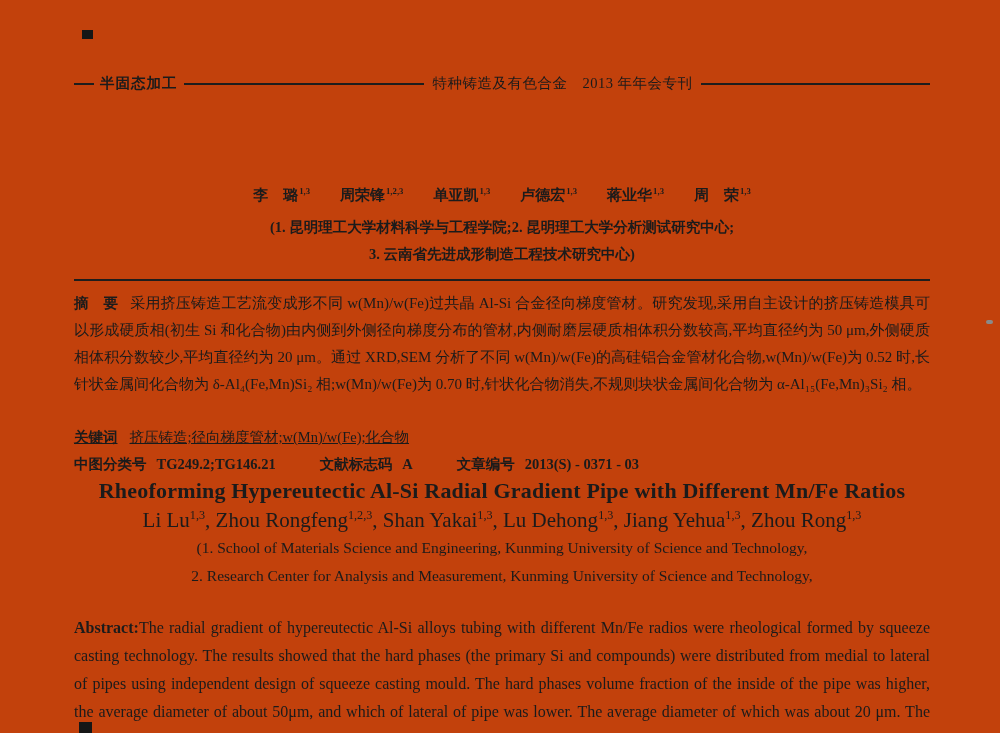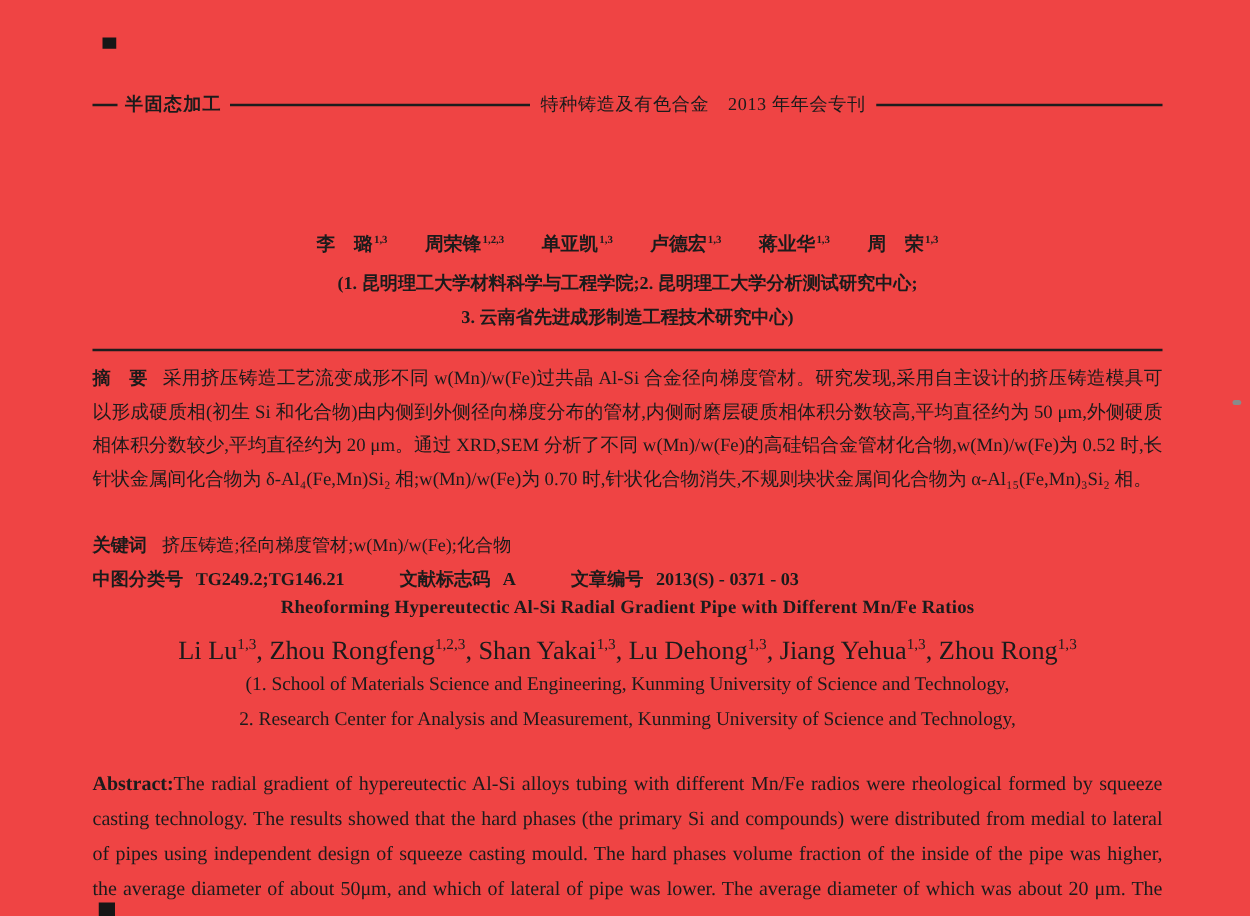--- a/index.html
+++ b/index.html
@@ -1,19 +1,19 @@
 <!DOCTYPE html>
 <html><head>
 <meta charset="utf-8">
 <style>
   html,body{margin:0;padding:0;background:#e8e8e8;}
   .page{
     position:relative;
     width:1000px;height:733px;
-    background:#ef4444;
+    background:#c2410c;
     overflow:hidden;
     color:#1b1b1b;
     font-family:"Liberation Serif","DejaVu Serif",serif;
   }
   .abs{position:absolute;left:74px;width:856px;}
   .center{text-align:center;}
   .lbl{font-family:"Liberation Sans","DejaVu Sans",sans-serif;font-weight:bold;}
   sup{font-size:0.58em;line-height:0;}
 
   
@@ -43,29 +43,29 @@
   .authors-cn .author sup{margin-left:1px;}
 
   
   .aff-cn{top:214px;font-size:14.5px;line-height:27px;font-weight:bold;}
 
   .rule-full{top:279px;height:2px;background:#1d1d1d;}
 
   
   .abstract-cn{top:290px;margin:0;font-size:15px;line-height:27px;text-align:justify;}
   .abstract-cn .lbl{margin-right:12px;font-size:14.5px;}
-  .keywords{top:424px;margin:0;font-size:14.5px;line-height:27px;}
+  .keywords{top:424px;margin:0;font-size:14.5px;line-height:27px;text-decoration:underline;}
   .keywords .lbl{margin-right:12px;}
   .meta{top:451px;margin:0;font-size:14.5px;line-height:27px;}
   .meta .lbl{margin-right:10px;}
   .meta .val{margin-right:44px;font-family:"Liberation Serif","DejaVu Serif",serif;font-weight:bold;}
   .meta .val:last-child{margin-right:0;}
 
   
-  .title-en{top:478px;margin:0;font-size:15px;font-weight:bold;letter-spacing:0.2px;}
+  .title-en{top:478px;margin:0;font-size:22px;font-weight:bold;letter-spacing:0.2px;}
   .authors-en{top:508px;font-size:21px;}
   .aff-en{top:534px;font-size:15.5px;line-height:27.5px;text-align:center;}
   .abstract-en{top:614px;margin:0;font-size:16px;line-height:28px;text-align:justify;}
   .abstract-en .lbl{font-family:"Liberation Serif","DejaVu Serif",serif;font-weight:bold;}
 </style>
 </head>
 <body>
 
 <div class="page">
 

